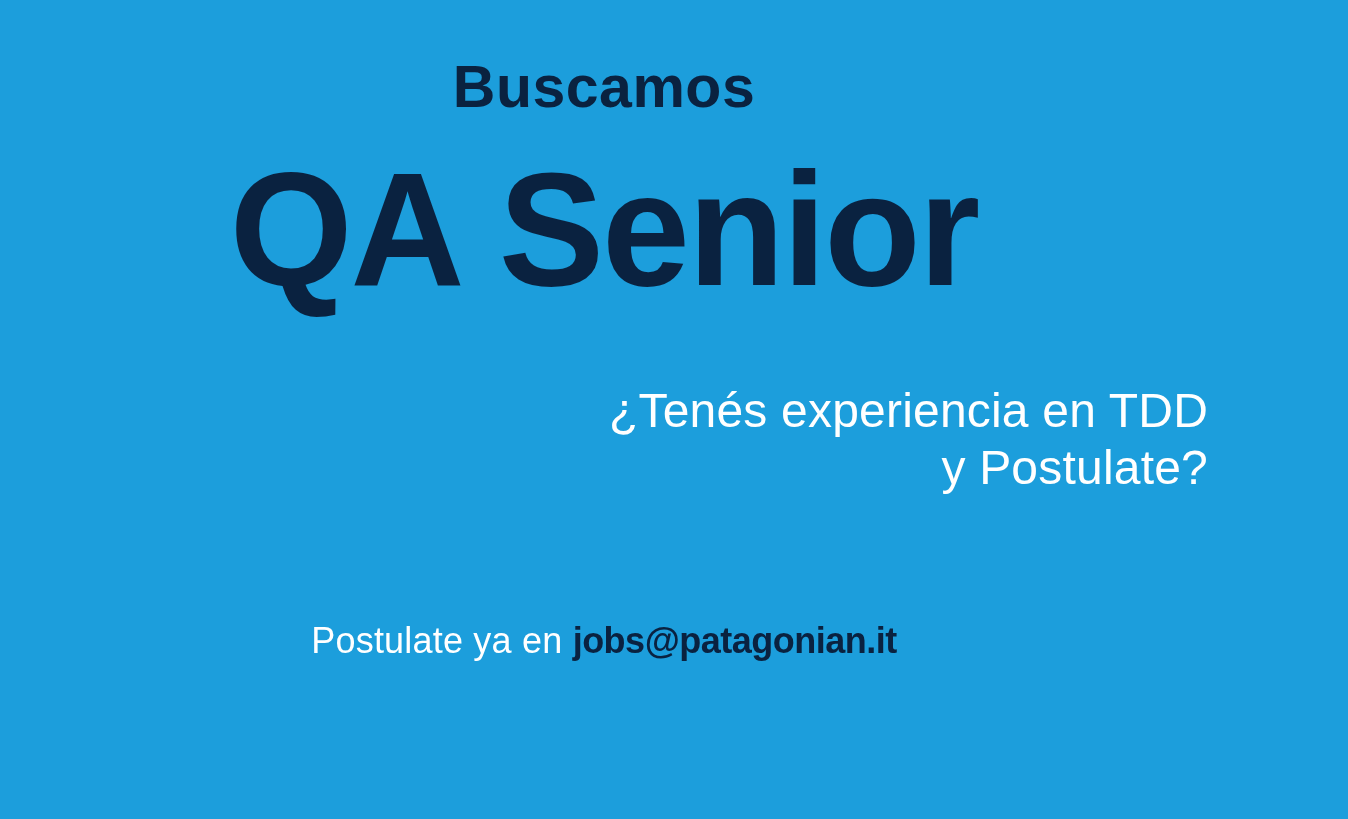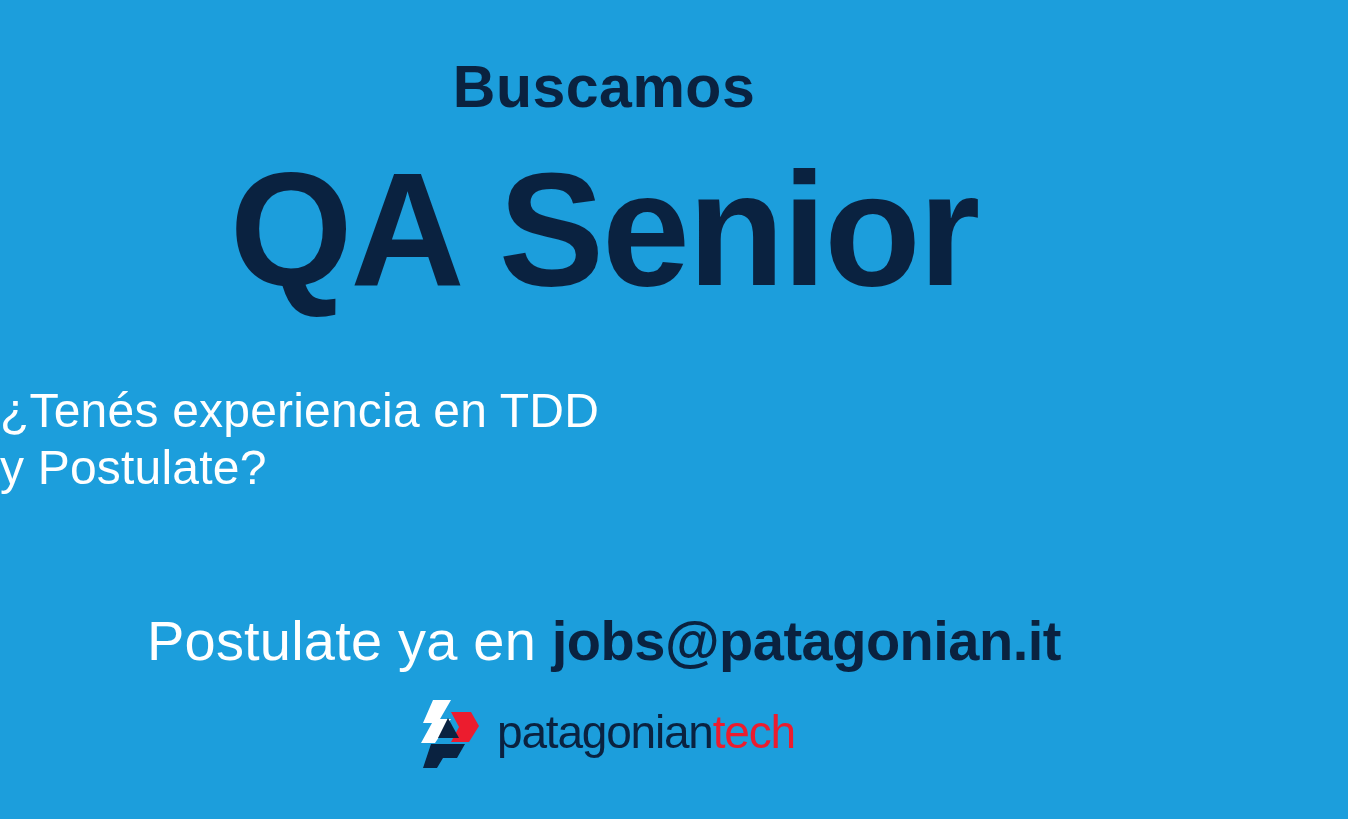--- a/index.html
+++ b/index.html
@@ -52,40 +52,40 @@
     transform:scale(1.0, 1.02);
   }
 
   
 
   .questions {
     position:absolute;
     top:382px;
     left:0;
     width:100%;
-    text-align:left;
+    text-align:right;
     color:#FFFFFF;
     font-size:48px;
     font-weight:300;
     line-height:57px;
     letter-spacing:0.2px;
   }
 
   .questions .q-line { display:block; white-space:nowrap; }
 
   
 
   .cta {
     position:absolute;
     top:612px;
     left:0;
     width:100%;
     text-align:center;
     color:#FFFFFF;
-    font-size:56px;
+    font-size:36px;
     font-weight:300;
     line-height:57px;
     letter-spacing:0.2px;
     white-space:nowrap;
   }
 
   .cta .email {
     color:#0A2240;
     font-weight:bold;
     letter-spacing:-0.5px;
@@ -129,32 +129,14 @@
 
   <div class="questions">
     <span class="q-line">¿Tenés experiencia en TDD</span>
     <span class="q-line">y Postulate?</span>
   </div>
 
   <div class="cta">
     <span>Postulate ya en </span><span class="email">jobs@patagonian.it</span>
   </div>
 
-  <div class="logo">
-
-    <svg class="logo-mark" viewBox="0 0 72 72">
-
-      <polygon points="20,2 38,2 27,21 38,21 22,45 8,45 19,25 10,25" fill="#FFFFFF"></polygon>
-
-      <polygon points="38,14 58,14 66,28 56,44 38,44 46,29" fill="#EC1C2E"></polygon>
-
-      <polygon points="35,20 46,40 25,40" fill="#0A2240"></polygon>
-
-      <polygon points="18,46 52,46 44,60 30,60 24,70 10,70" fill="#0A2240"></polygon>
-    </svg>
-
-    <div class="logo-type">
-      <span class="word-main">patagonian</span><span class="word-accent">tech</span>
-    </div>
-
-  </div>
 
 </div>
 
 </body></html>

